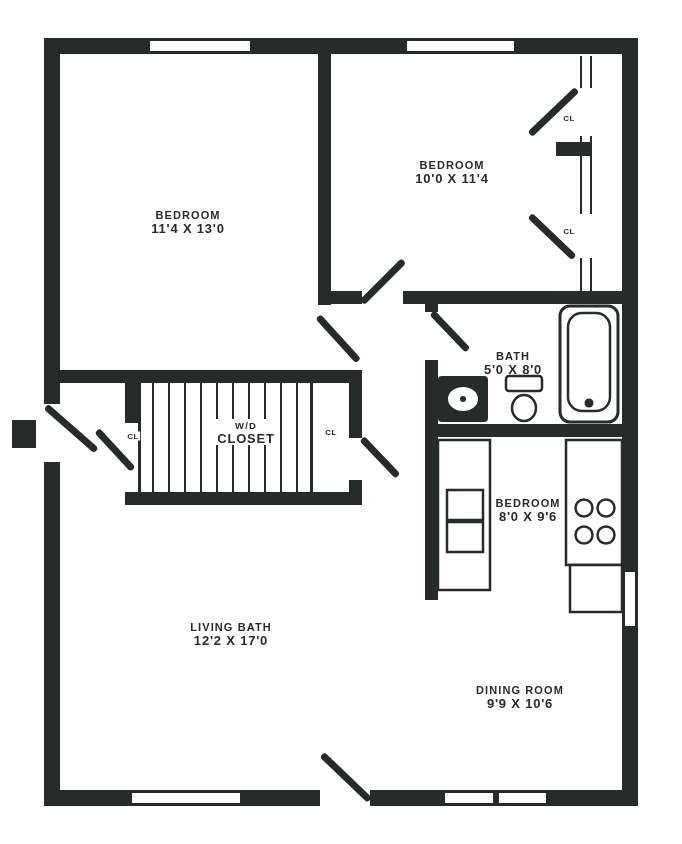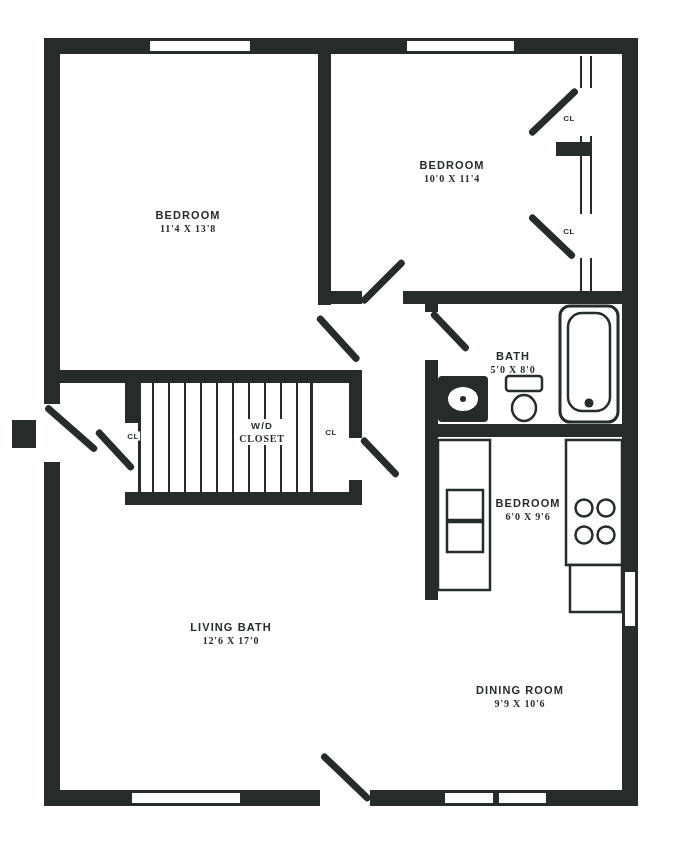--- a/index.html
+++ b/index.html
@@ -15,21 +15,21 @@
             border-left:2px solid var(--wall);border-right:2px solid var(--wall);}
   .window.v{border-left:3px solid var(--wall);border-right:3px solid var(--wall);
             border-top:2px solid var(--wall);border-bottom:2px solid var(--wall);}
   .leaf{position:absolute;height:7px;background:var(--wall);border-radius:3.5px;
         transform-origin:0 50%;}
   .room-label{
     position:absolute;transform:translate(-50%,-50%);text-align:center;
     color:var(--wall);font-weight:bold;font-size:11px;line-height:13px;
     letter-spacing:1.1px;white-space:nowrap;
   }
-  .room-label .dims{display:block;font-size:10px;letter-spacing:.8px;font-family:Liberation Serif, serif;}
+  .room-label .dims{display:block;font-size:13px;letter-spacing:.8px;}
   .room-label.on-white{background:#fff;padding:0 2px;}
   .cl-label{
     position:absolute;transform:translate(-50%,-50%);color:var(--wall);
     font-weight:bold;font-size:8px;letter-spacing:.5px;background:#fff;padding:0 1px;
   }
   .fixture{position:absolute;}
   svg{display:block;}
 </style>
 </head>
 <body>
@@ -146,43 +146,43 @@
   </div>
 
   <div class="fixture" style="left:568px;top:563px">
     <svg width="56" height="51" viewBox="0 0 56 51">
       <rect x="2" y="2" width="52" height="47" fill="#fff" stroke="#272b2a" stroke-width="2.5"></rect>
     </svg>
   </div>
 
   <div class="room-label" style="left:188px;top:222px">
     <span>BEDROOM</span>
-    <span class="dims">11'4 X 13'8</span>
+    <span class="dims">11'4 X 13'0</span>
   </div>
   <div class="room-label" style="left:452px;top:172px">
     <span>BEDROOM</span>
     <span class="dims">10'0 X 11'4</span>
   </div>
   <div class="room-label" style="left:513px;top:363px">
     <span>BATH</span>
     <span class="dims">5'0 X 8'0</span>
   </div>
   <div class="room-label on-white" style="left:528px;top:510px">
     <span>BEDROOM</span>
-    <span class="dims">6'0 X 9'6</span>
+    <span class="dims">8'0 X 9'6</span>
   </div>
   <div class="room-label" style="left:231px;top:634px">
     <span>LIVING BATH</span>
-    <span class="dims">12'6 X 17'0</span>
+    <span class="dims">12'2 X 17'0</span>
   </div>
   <div class="room-label" style="left:520px;top:697px">
     <span>DINING ROOM</span>
     <span class="dims">9'9 X 10'6</span>
   </div>
-  <div class="room-label on-white" style="left:262px;top:432px;font-size:9.5px">
+  <div class="room-label on-white" style="left:246px;top:432px;font-size:9.5px">
     <span>W/D</span>
     <span class="dims">CLOSET</span>
   </div>
 
   <div class="cl-label" style="left:133px;top:436px">CL</div>
   <div class="cl-label" style="left:331px;top:432px">CL</div>
   <div class="cl-label" style="left:569px;top:118px">CL</div>
   <div class="cl-label" style="left:569px;top:231px">CL</div>
 
 </div>

